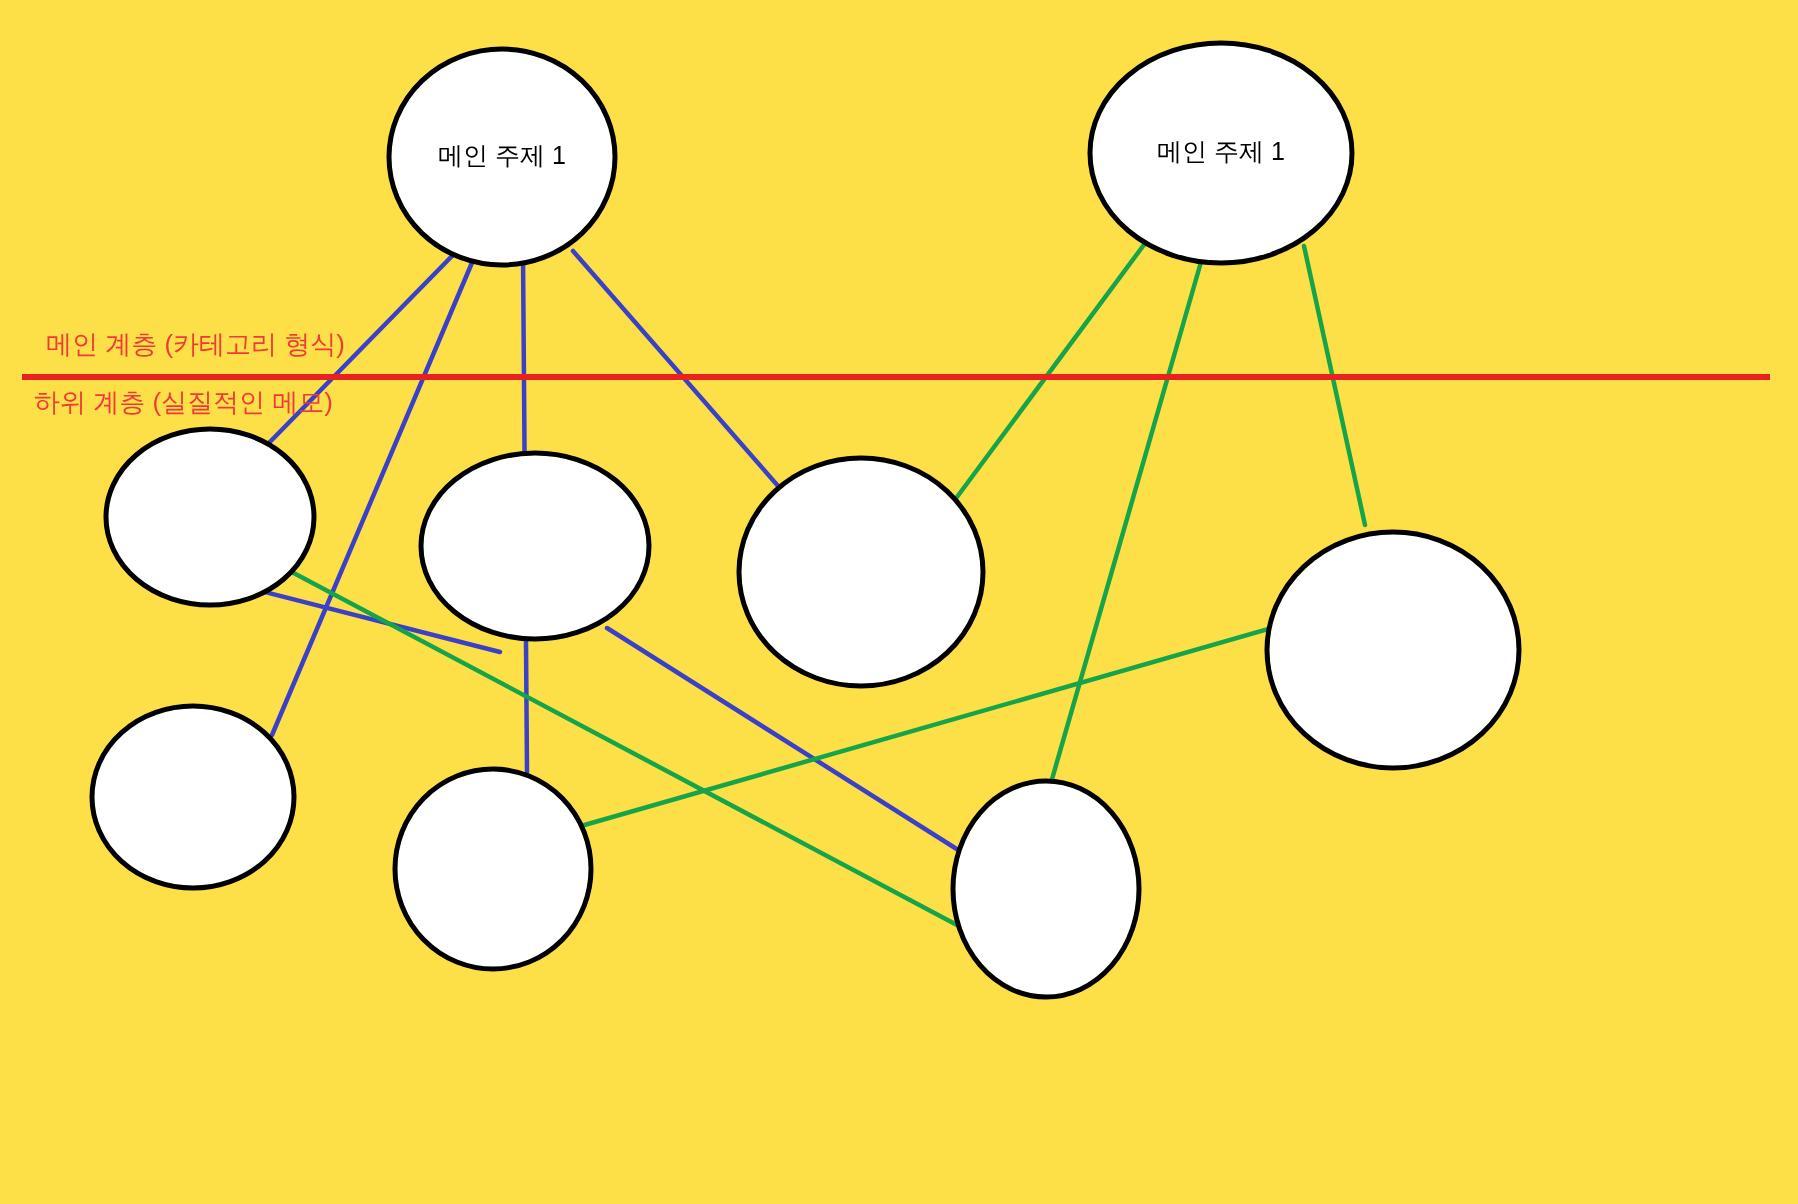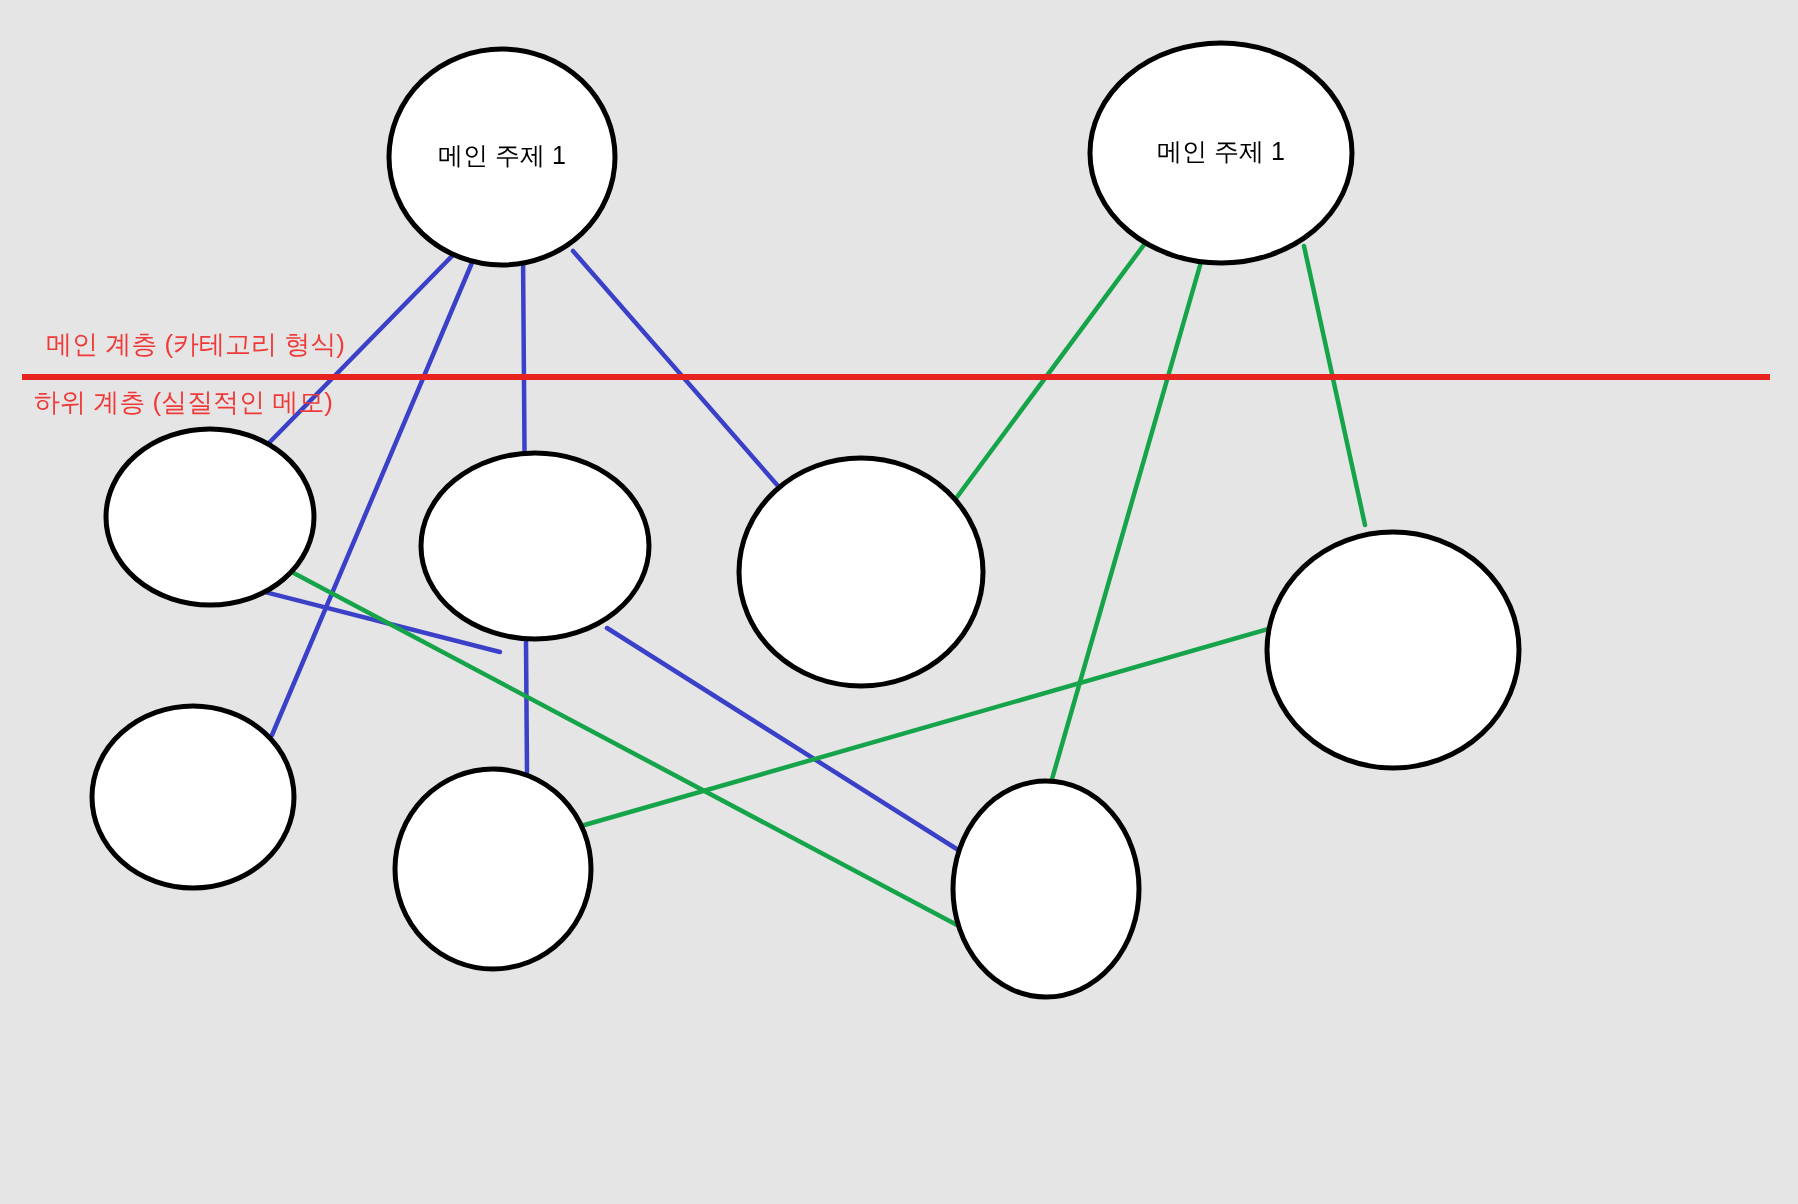--- a/index.html
+++ b/index.html
@@ -8,21 +8,21 @@
     padding: 0;
     background: #ffffff;
   }
   body {
     font-family: "Liberation Sans", sans-serif;
   }
   #canvas-root {
     position: relative;
     width: 1798px;
     height: 1204px;
-    background: #e5e5e5;
+    background: #fde047;
     overflow: hidden;
   }
   #diagram-svg {
     position: absolute;
     top: 0;
     left: 0;
     width: 1798px;
     height: 1204px;
     display: block;
   }

